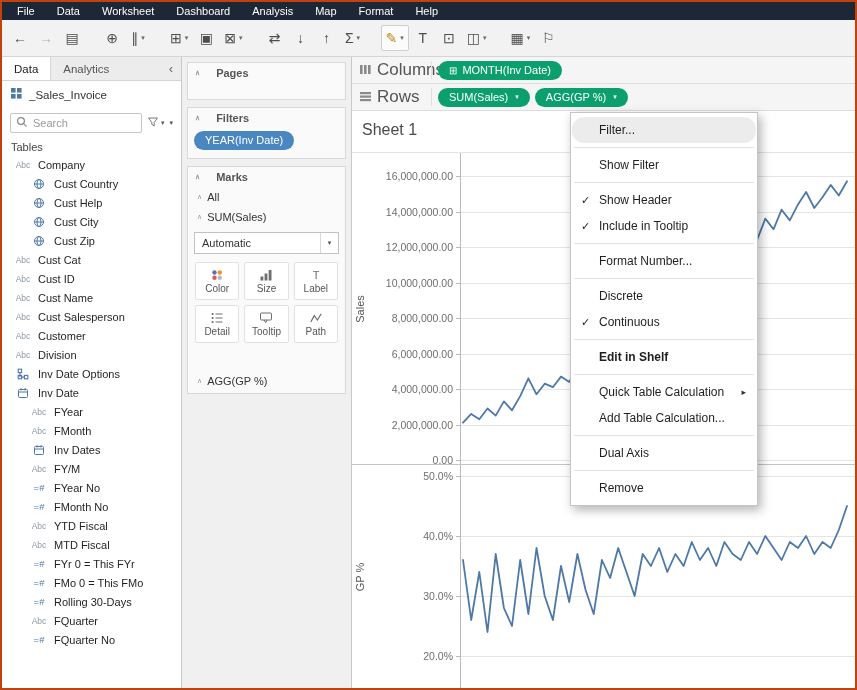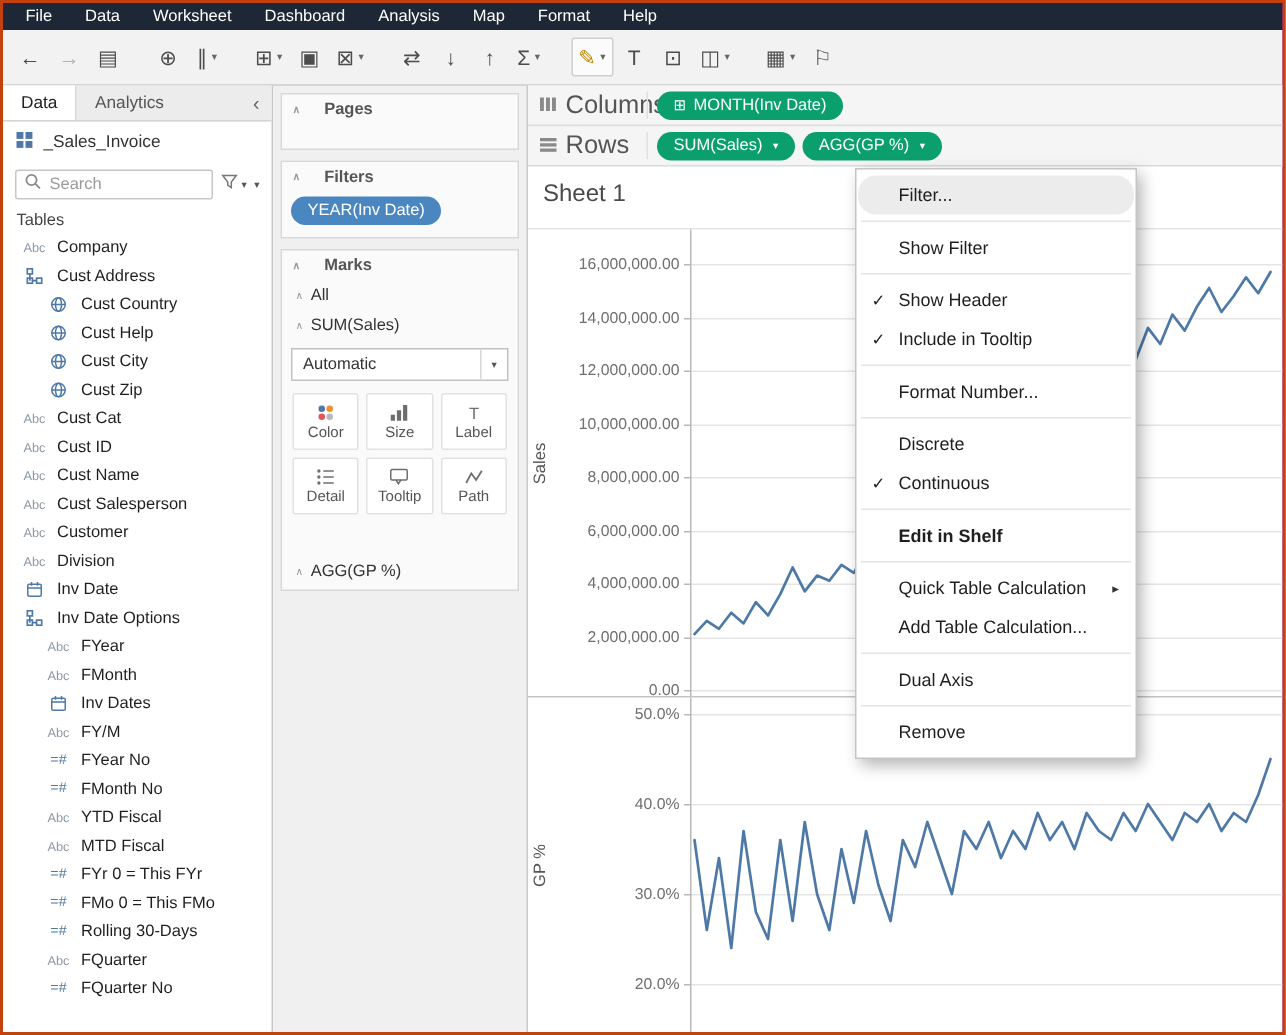--- a/index.html
+++ b/index.html
@@ -203,126 +203,115 @@
         <span class="small-caret">▾</span>
       </div>
       <div class="tables-label">Tables</div>
       <div class="fields" id="fields">
           <div class="field-row">
             <span class="ficon">
               <span class="txt">Abc</span>
             </span>
             <span class="flabel">Company</span>
           </div>
+          <div class="field-row indent1">
+            <span class="ficon">
+              <svg width="12" height="12" viewBox="0 0 12 12" fill="none" stroke="#4e79a7" stroke-width="1">
+                <circle cx="6" cy="6" r="4.5"></circle>
+                <ellipse cx="6" cy="6" rx="2" ry="4.5"></ellipse>
+                <path d="M1.5 6h9"></path>
+              </svg>
+            </span>
+            <span class="flabel">Cust Country</span>
+          </div>
+          <div class="field-row indent1">
+            <span class="ficon">
+              <svg width="12" height="12" viewBox="0 0 12 12" fill="none" stroke="#4e79a7" stroke-width="1">
+                <circle cx="6" cy="6" r="4.5"></circle>
+                <ellipse cx="6" cy="6" rx="2" ry="4.5"></ellipse>
+                <path d="M1.5 6h9"></path>
+              </svg>
+            </span>
+            <span class="flabel">Cust Help</span>
+          </div>
+          <div class="field-row indent1">
+            <span class="ficon">
+              <svg width="12" height="12" viewBox="0 0 12 12" fill="none" stroke="#4e79a7" stroke-width="1">
+                <circle cx="6" cy="6" r="4.5"></circle>
+                <ellipse cx="6" cy="6" rx="2" ry="4.5"></ellipse>
+                <path d="M1.5 6h9"></path>
+              </svg>
+            </span>
+            <span class="flabel">Cust City</span>
+          </div>
+          <div class="field-row indent1">
+            <span class="ficon">
+              <svg width="12" height="12" viewBox="0 0 12 12" fill="none" stroke="#4e79a7" stroke-width="1">
+                <circle cx="6" cy="6" r="4.5"></circle>
+                <ellipse cx="6" cy="6" rx="2" ry="4.5"></ellipse>
+                <path d="M1.5 6h9"></path>
+              </svg>
+            </span>
+            <span class="flabel">Cust Zip</span>
+          </div>
+          <div class="field-row">
+            <span class="ficon">
+              <span class="txt">Abc</span>
+            </span>
+            <span class="flabel">Cust Cat</span>
+          </div>
+          <div class="field-row">
+            <span class="ficon">
+              <span class="txt">Abc</span>
+            </span>
+            <span class="flabel">Cust ID</span>
+          </div>
+          <div class="field-row">
+            <span class="ficon">
+              <span class="txt">Abc</span>
+            </span>
+            <span class="flabel">Cust Name</span>
+          </div>
+          <div class="field-row">
+            <span class="ficon">
+              <span class="txt">Abc</span>
+            </span>
+            <span class="flabel">Cust Salesperson</span>
+          </div>
+          <div class="field-row">
+            <span class="ficon">
+              <span class="txt">Abc</span>
+            </span>
+            <span class="flabel">Customer</span>
+          </div>
+          <div class="field-row">
+            <span class="ficon">
+              <span class="txt">Abc</span>
+            </span>
+            <span class="flabel">Division</span>
+          </div>
           <div class="field-row">
             <span class="ficon">
               <svg width="12" height="12" viewBox="0 0 12 12" fill="none" stroke="#4e79a7" stroke-width="1.1">
                 <rect x="1.2" y="1.2" width="3.4" height="3.4"></rect>
                 <rect x="1.2" y="7.4" width="3.4" height="3.4"></rect>
                 <rect x="7.4" y="7.4" width="3.4" height="3.4"></rect>
                 <path d="M2.9 4.6v4.5M4.6 9.1h2.8"></path>
               </svg>
             </span>
-            <span class="flabel">Cust Address</span>
-          </div>
-          <div class="field-row indent1">
-            <span class="ficon">
-              <svg width="12" height="12" viewBox="0 0 12 12" fill="none" stroke="#4e79a7" stroke-width="1">
-                <circle cx="6" cy="6" r="4.5"></circle>
-                <ellipse cx="6" cy="6" rx="2" ry="4.5"></ellipse>
-                <path d="M1.5 6h9"></path>
-              </svg>
-            </span>
-            <span class="flabel">Cust Country</span>
-          </div>
-          <div class="field-row indent1">
-            <span class="ficon">
-              <svg width="12" height="12" viewBox="0 0 12 12" fill="none" stroke="#4e79a7" stroke-width="1">
-                <circle cx="6" cy="6" r="4.5"></circle>
-                <ellipse cx="6" cy="6" rx="2" ry="4.5"></ellipse>
-                <path d="M1.5 6h9"></path>
-              </svg>
-            </span>
-            <span class="flabel">Cust Help</span>
-          </div>
-          <div class="field-row indent1">
-            <span class="ficon">
-              <svg width="12" height="12" viewBox="0 0 12 12" fill="none" stroke="#4e79a7" stroke-width="1">
-                <circle cx="6" cy="6" r="4.5"></circle>
-                <ellipse cx="6" cy="6" rx="2" ry="4.5"></ellipse>
-                <path d="M1.5 6h9"></path>
-              </svg>
-            </span>
-            <span class="flabel">Cust City</span>
-          </div>
-          <div class="field-row indent1">
-            <span class="ficon">
-              <svg width="12" height="12" viewBox="0 0 12 12" fill="none" stroke="#4e79a7" stroke-width="1">
-                <circle cx="6" cy="6" r="4.5"></circle>
-                <ellipse cx="6" cy="6" rx="2" ry="4.5"></ellipse>
-                <path d="M1.5 6h9"></path>
-              </svg>
-            </span>
-            <span class="flabel">Cust Zip</span>
-          </div>
-          <div class="field-row">
-            <span class="ficon">
-              <span class="txt">Abc</span>
-            </span>
-            <span class="flabel">Cust Cat</span>
-          </div>
-          <div class="field-row">
-            <span class="ficon">
-              <span class="txt">Abc</span>
-            </span>
-            <span class="flabel">Cust ID</span>
-          </div>
-          <div class="field-row">
-            <span class="ficon">
-              <span class="txt">Abc</span>
-            </span>
-            <span class="flabel">Cust Name</span>
-          </div>
-          <div class="field-row">
-            <span class="ficon">
-              <span class="txt">Abc</span>
-            </span>
-            <span class="flabel">Cust Salesperson</span>
-          </div>
-          <div class="field-row">
-            <span class="ficon">
-              <span class="txt">Abc</span>
-            </span>
-            <span class="flabel">Customer</span>
-          </div>
-          <div class="field-row">
-            <span class="ficon">
-              <span class="txt">Abc</span>
-            </span>
-            <span class="flabel">Division</span>
+            <span class="flabel">Inv Date Options</span>
           </div>
           <div class="field-row">
             <span class="ficon">
               <svg width="12" height="12" viewBox="0 0 12 12" fill="none" stroke="#4e79a7" stroke-width="1">
                 <rect x="1.5" y="2.5" width="9" height="8" rx="1"></rect>
                 <path d="M1.5 5h9M4 1v2.5M8 1v2.5"></path>
               </svg>
             </span>
             <span class="flabel">Inv Date</span>
-          </div>
-          <div class="field-row">
-            <span class="ficon">
-              <svg width="12" height="12" viewBox="0 0 12 12" fill="none" stroke="#4e79a7" stroke-width="1.1">
-                <rect x="1.2" y="1.2" width="3.4" height="3.4"></rect>
-                <rect x="1.2" y="7.4" width="3.4" height="3.4"></rect>
-                <rect x="7.4" y="7.4" width="3.4" height="3.4"></rect>
-                <path d="M2.9 4.6v4.5M4.6 9.1h2.8"></path>
-              </svg>
-            </span>
-            <span class="flabel">Inv Date Options</span>
           </div>
           <div class="field-row indent1">
             <span class="ficon">
               <span class="txt">Abc</span>
             </span>
             <span class="flabel">FYear</span>
           </div>
           <div class="field-row indent1">
             <span class="ficon">
               <span class="txt">Abc</span>

